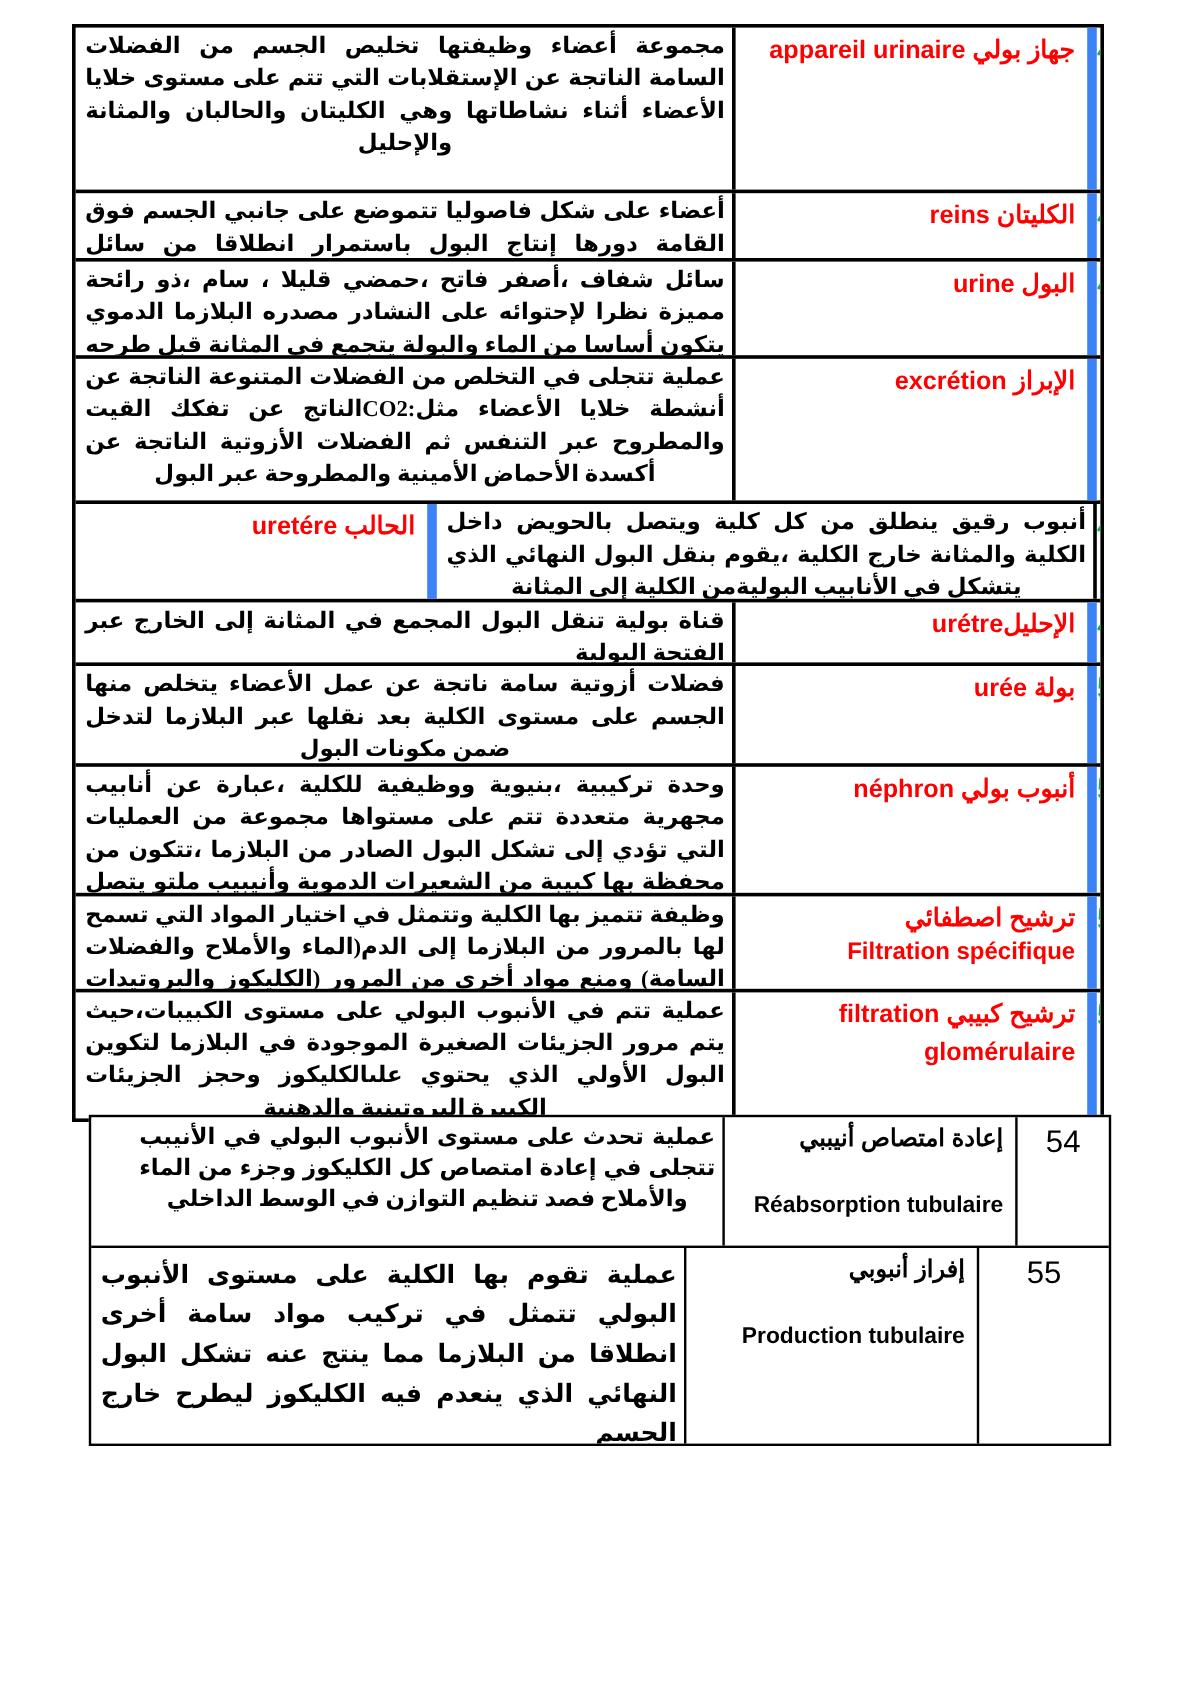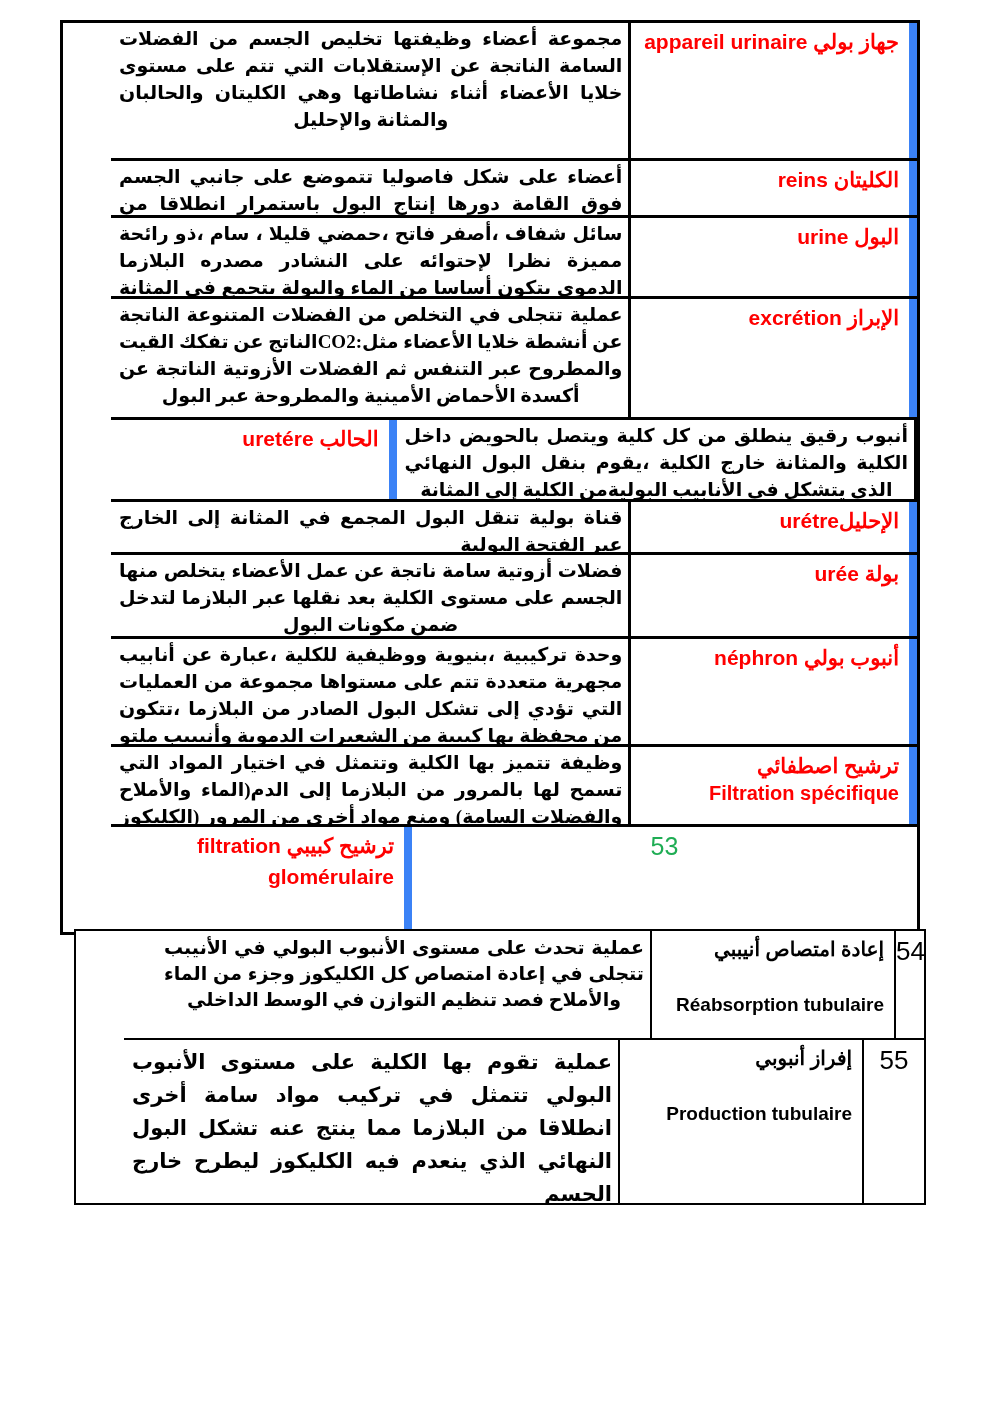--- a/index.html
+++ b/index.html
@@ -4,21 +4,21 @@
 <style>
   html,body{margin:0;padding:0;}
   body{
     width:992px;height:1403px;background:#ffffff;position:relative;
     font-family:"Liberation Sans", sans-serif;color:#000;
   }
   .tbl{position:absolute;box-sizing:border-box;border:3px solid #000;background:#fff;}
   #main-table{left:60px;top:20px;width:860px;}
   #secondary-table{left:74px;top:929px;width:852px;border-width:2px;}
 
-  .row{display:flex;box-sizing:border-box;align-items:stretch;margin-left:48px;}
+  .row{display:flex;box-sizing:border-box;align-items:stretch;}
   #main-table .row + .row{border-top:3px solid #000;}
   #secondary-table .row + .row{border-top:2px solid #000;}
 
   .cell{box-sizing:border-box;overflow:hidden;}
 
   .cell-def{
     direction:rtl;unicode-bidi:plaintext;
     font-family:"Liberation Serif","DejaVu Sans",serif;
     font-weight:bold;font-size:19px;line-height:27px;
     text-align:justify;text-align-last:center;
@@ -91,20 +91,21 @@
       <div class="cell cell-def">وحدة تركيبية ،بنيوية ووظيفية للكلية ،عبارة عن أنابيب مجهرية متعددة تتم على مستواها مجموعة من العمليات التي تؤدي إلى تشكل البول الصادر من البلازما ،تتكون من محفظة بها كبيبة من الشعيرات الدموية وأنيبيب ملتو يتصل بأنبوب مجمع يرتبط بالحويض</div>
       <div class="cell cell-term"><span>أنبوب بولي  néphron</span></div>
       <div class="cell cell-num">51</div>
     </div>
     <div class="row row-52" style="height: 80px;">
       <div class="cell cell-def">وظيفة تتميز بها الكلية وتتمثل في اختيار المواد التي تسمح لها بالمرور من البلازما إلى الدم(الماء والأملاح والفضلات السامة)  ومنع مواد أخرى من المرور (الكليكوز والبروتيدات والدهون)</div>
       <div class="cell cell-term"><span>ترشيح اصطفائي</span><span class="term-line2">Filtration spécifique</span></div>
       <div class="cell cell-num">52</div>
     </div>
     <div class="row row-53" style="height: 108px;">
+      <div class="cell cell-def">عملية تتم في الأنبوب البولي على مستوى الكبيبات،حيث يتم مرور الجزيئات الصغيرة الموجودة في البلازما لتكوين البول الأولي الذي يحتوي علىالكليكوز وحجز الجزيئات الكبيرة البروتينية والدهنية</div>
       <div class="cell cell-term"><span>ترشيح كبيبي  filtration glomérulaire</span></div>
       <div class="cell cell-num">53</div>
     </div>
   </div>
 <div id="secondary-table" class="tbl">
     <div class="row row-54" style="height: 107px; padding-left: 32px;">
       <div class="cell cell-def">عملية تحدث على مستوى الأنبوب البولي في الأنيبب تتجلى في إعادة امتصاص كل الكليكوز وجزء من الماء والأملاح فصد تنظيم التوازن في الوسط الداخلي</div>
       <div class="cell cell-term"><span>إعادة امتصاص أنيببي</span><span class="term-line2">Réabsorption tubulaire</span></div>
       <div class="cell cell-num">54</div>
     </div>

